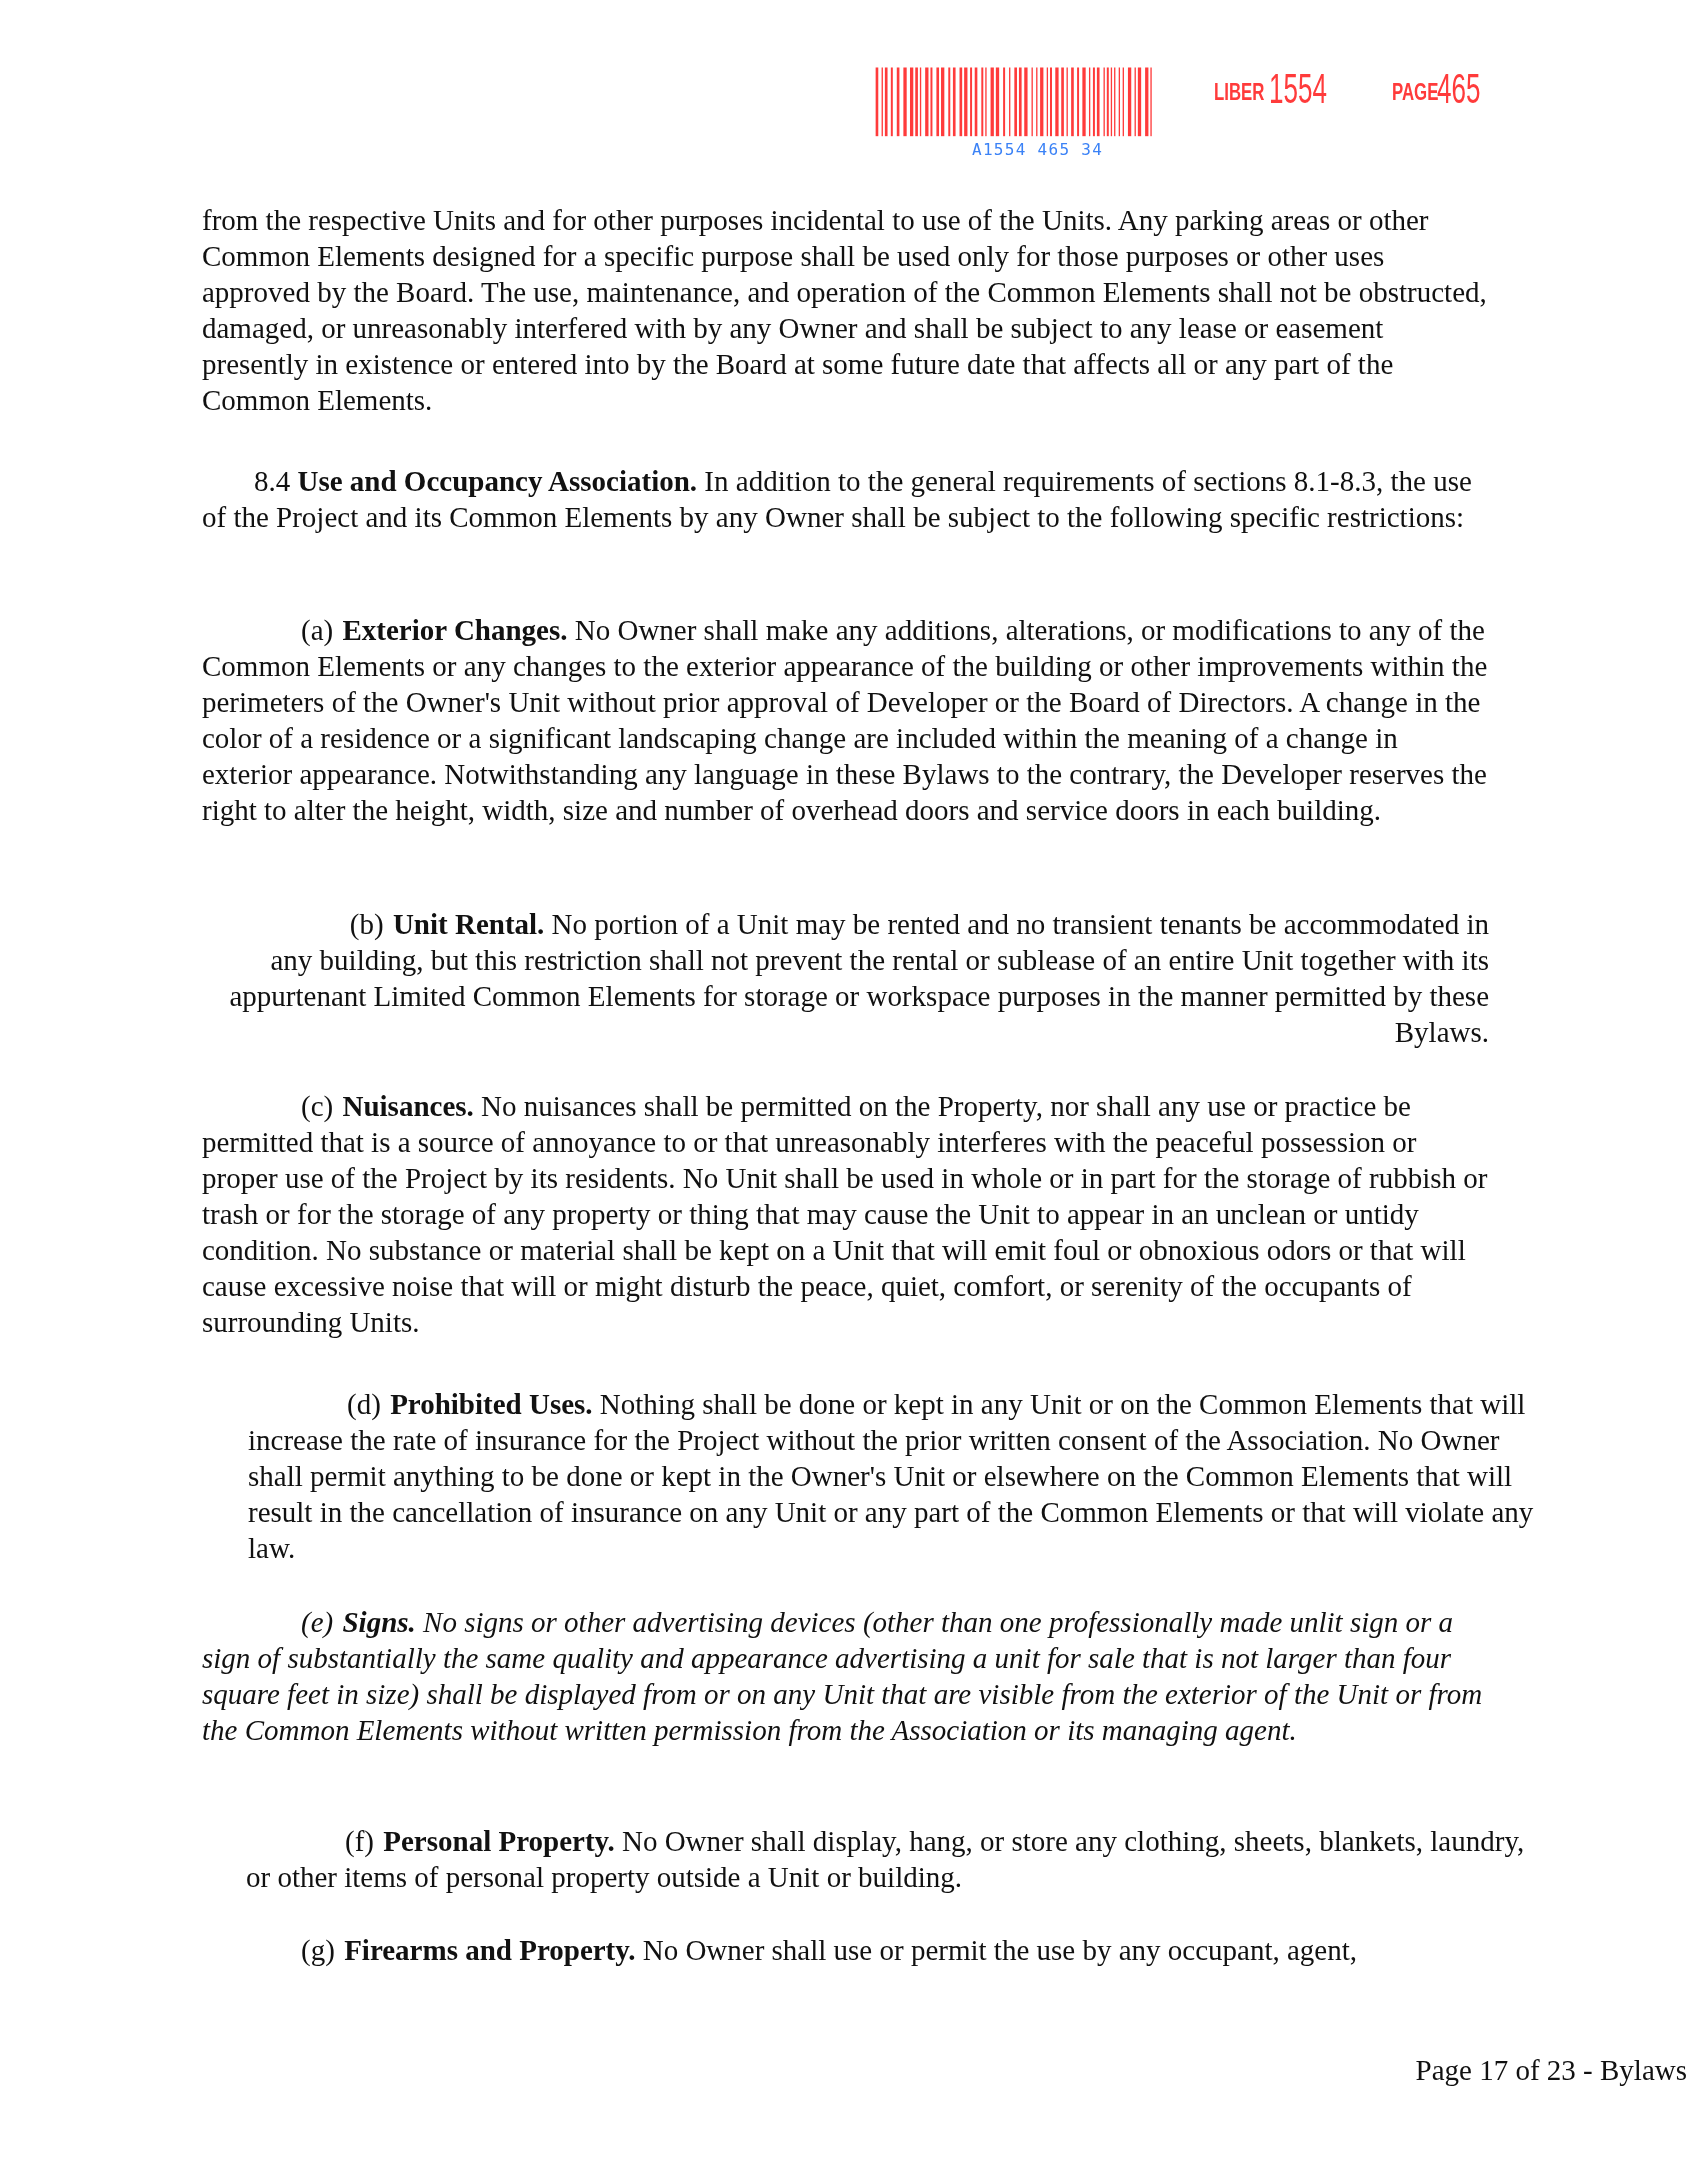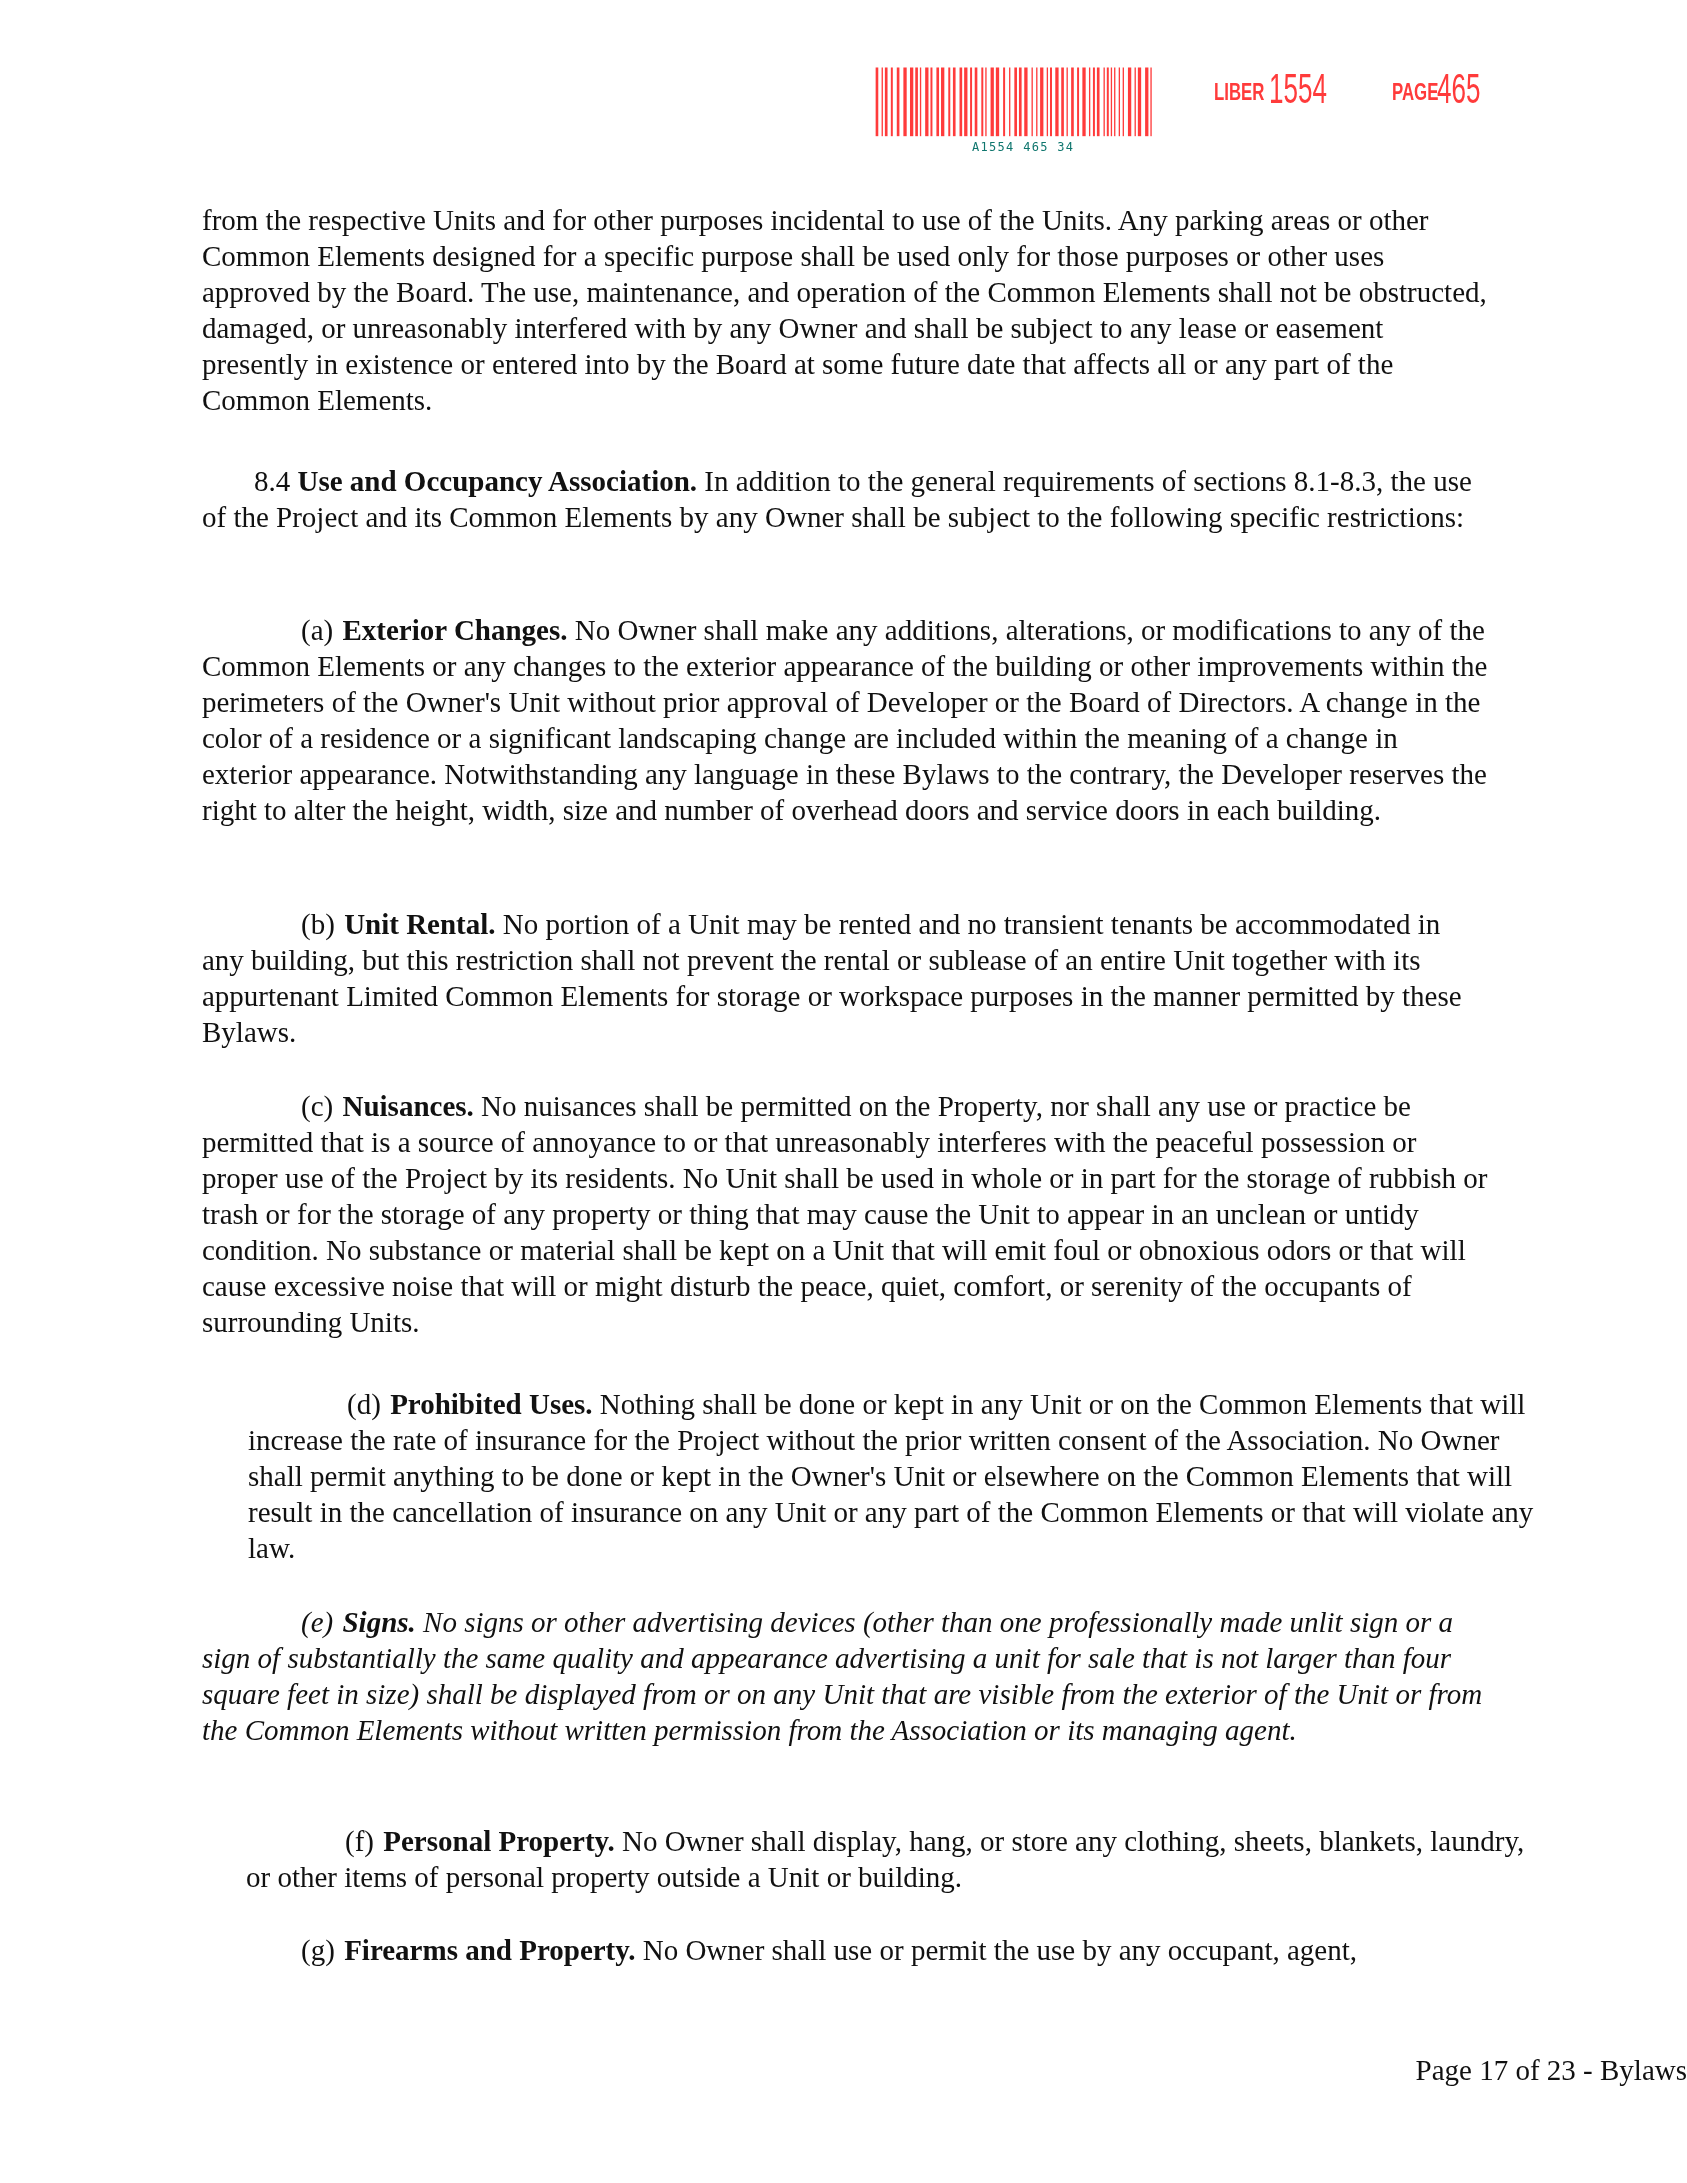--- a/index.html
+++ b/index.html
@@ -1,37 +1,37 @@
 <!DOCTYPE html>
 <html style="font-size:10.6px"><head>
 <meta charset="utf-8">
 <style>
   html, body { margin: 0; padding: 0; background: #ffffff; }
   body { width: 1687px; height: 2183px; position: relative; overflow: hidden; }
   .stamp { position: absolute; top: 66px; left: 873px; width: 635px; height: 86px; }
   .barcode { position: absolute; left: 0; top: 0; width: 284px; height: 73px; }
   .barcode svg { display: block; }
-  .barcode-num { position: absolute; left: 99px; top: 74px; font-family: "DejaVu Sans Mono", monospace; font-size: 12px; color: #0f766e; letter-spacing: 1.3px; }
+  .barcode-num { position: absolute; left: 99px; top: 74px; font-family: "DejaVu Sans Mono", monospace; font-size: 16px; color: #3b82f6; letter-spacing: 1.3px; }
   .liber-label, .page-label { position: absolute; top: 12px; font-family: "Liberation Sans", sans-serif; font-size: 24px; color: #ff3b3b; transform: scaleX(0.7); transform-origin: left; font-weight: bold; }
   .liber-num, .page-num { position: absolute; top: -1.3px; font-family: "Liberation Sans", sans-serif; font-size: 42px; color: #ff3b3b; transform: scaleX(0.62); transform-origin: left; }
   .liber-label { left: 341px; }
   .liber-num { left: 396px; }
   .page-label { left: 519px; }
   .page-num { left: 564px; }
 
   .body-text {
     position: absolute; left: 202px; width: 1287px;
     font-family: "Liberation Serif", serif; font-size: 29px; line-height: 36px; color: #111;
     text-align: left;
   }
   .para { margin: 0; }
   .p1 { top: 202px; }
   .p84 { top: 463px; text-indent: 52px; }
   .pa { top: 612px; text-indent: 99px; }
-  .pb { top: 906px; text-indent: 99px; }
+  .pb { top: 906px; text-indent: 99px; text-align: right; }
   .pc { top: 1088px; text-indent: 99px; }
   .pd { top: 1386px; text-indent: 99px; margin-left: 46px; }
   .pe { top: 1604px; text-indent: 99px; font-style: italic; }
   .pf { top: 1823px; text-indent: 99px; margin-left: 44px; }
   .pg { top: 1932px; text-indent: 99px; }
   .label-letter { margin-right: 9.3px; }
   b { font-weight: bold; }
   .footer { position: absolute; top: 2054px; left: 0; width: 1687px; text-align: right; font-family: "Liberation Serif", serif; font-size: 29px; color: #111; }
 </style>
 </head>

